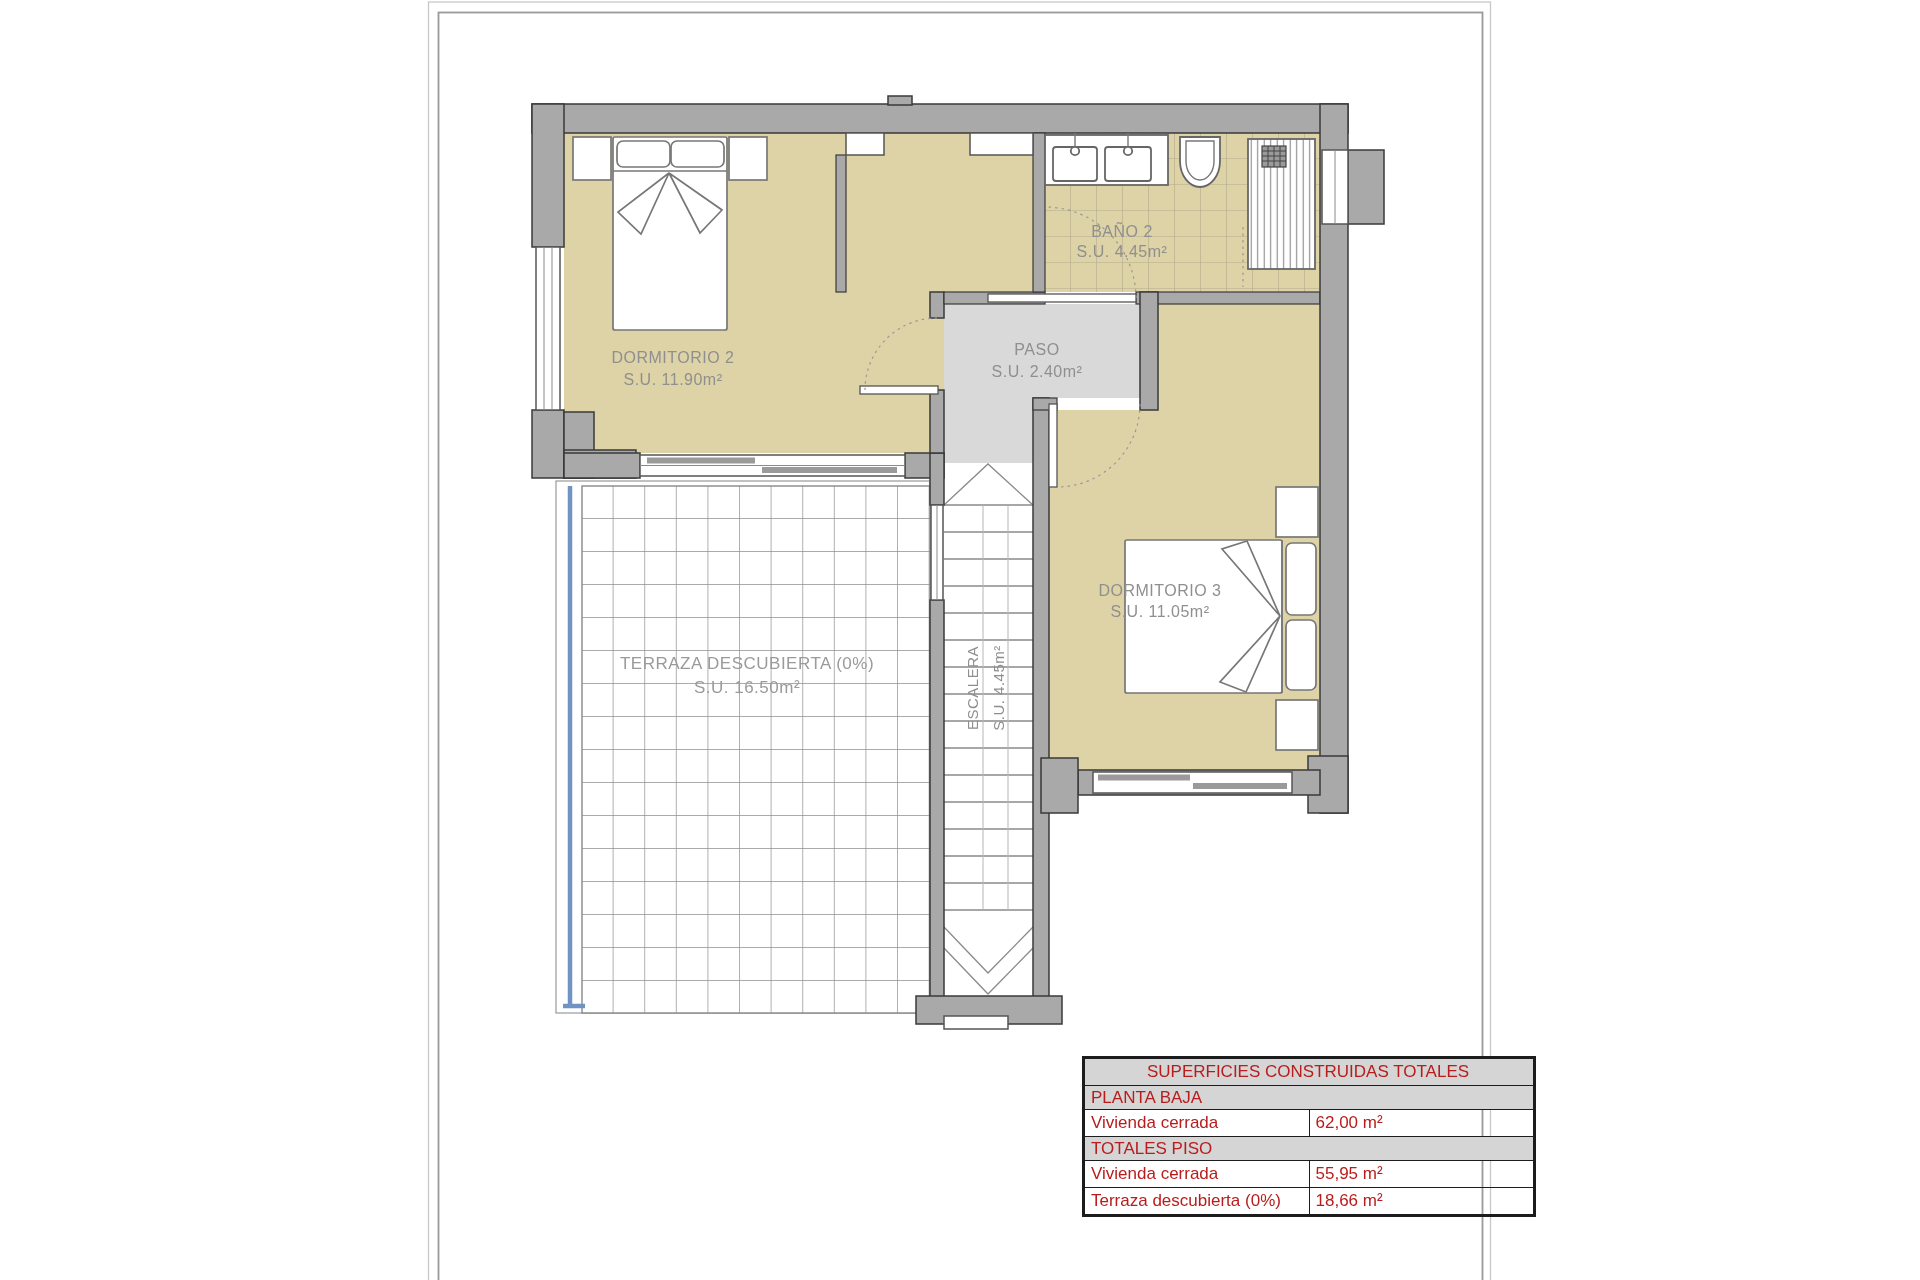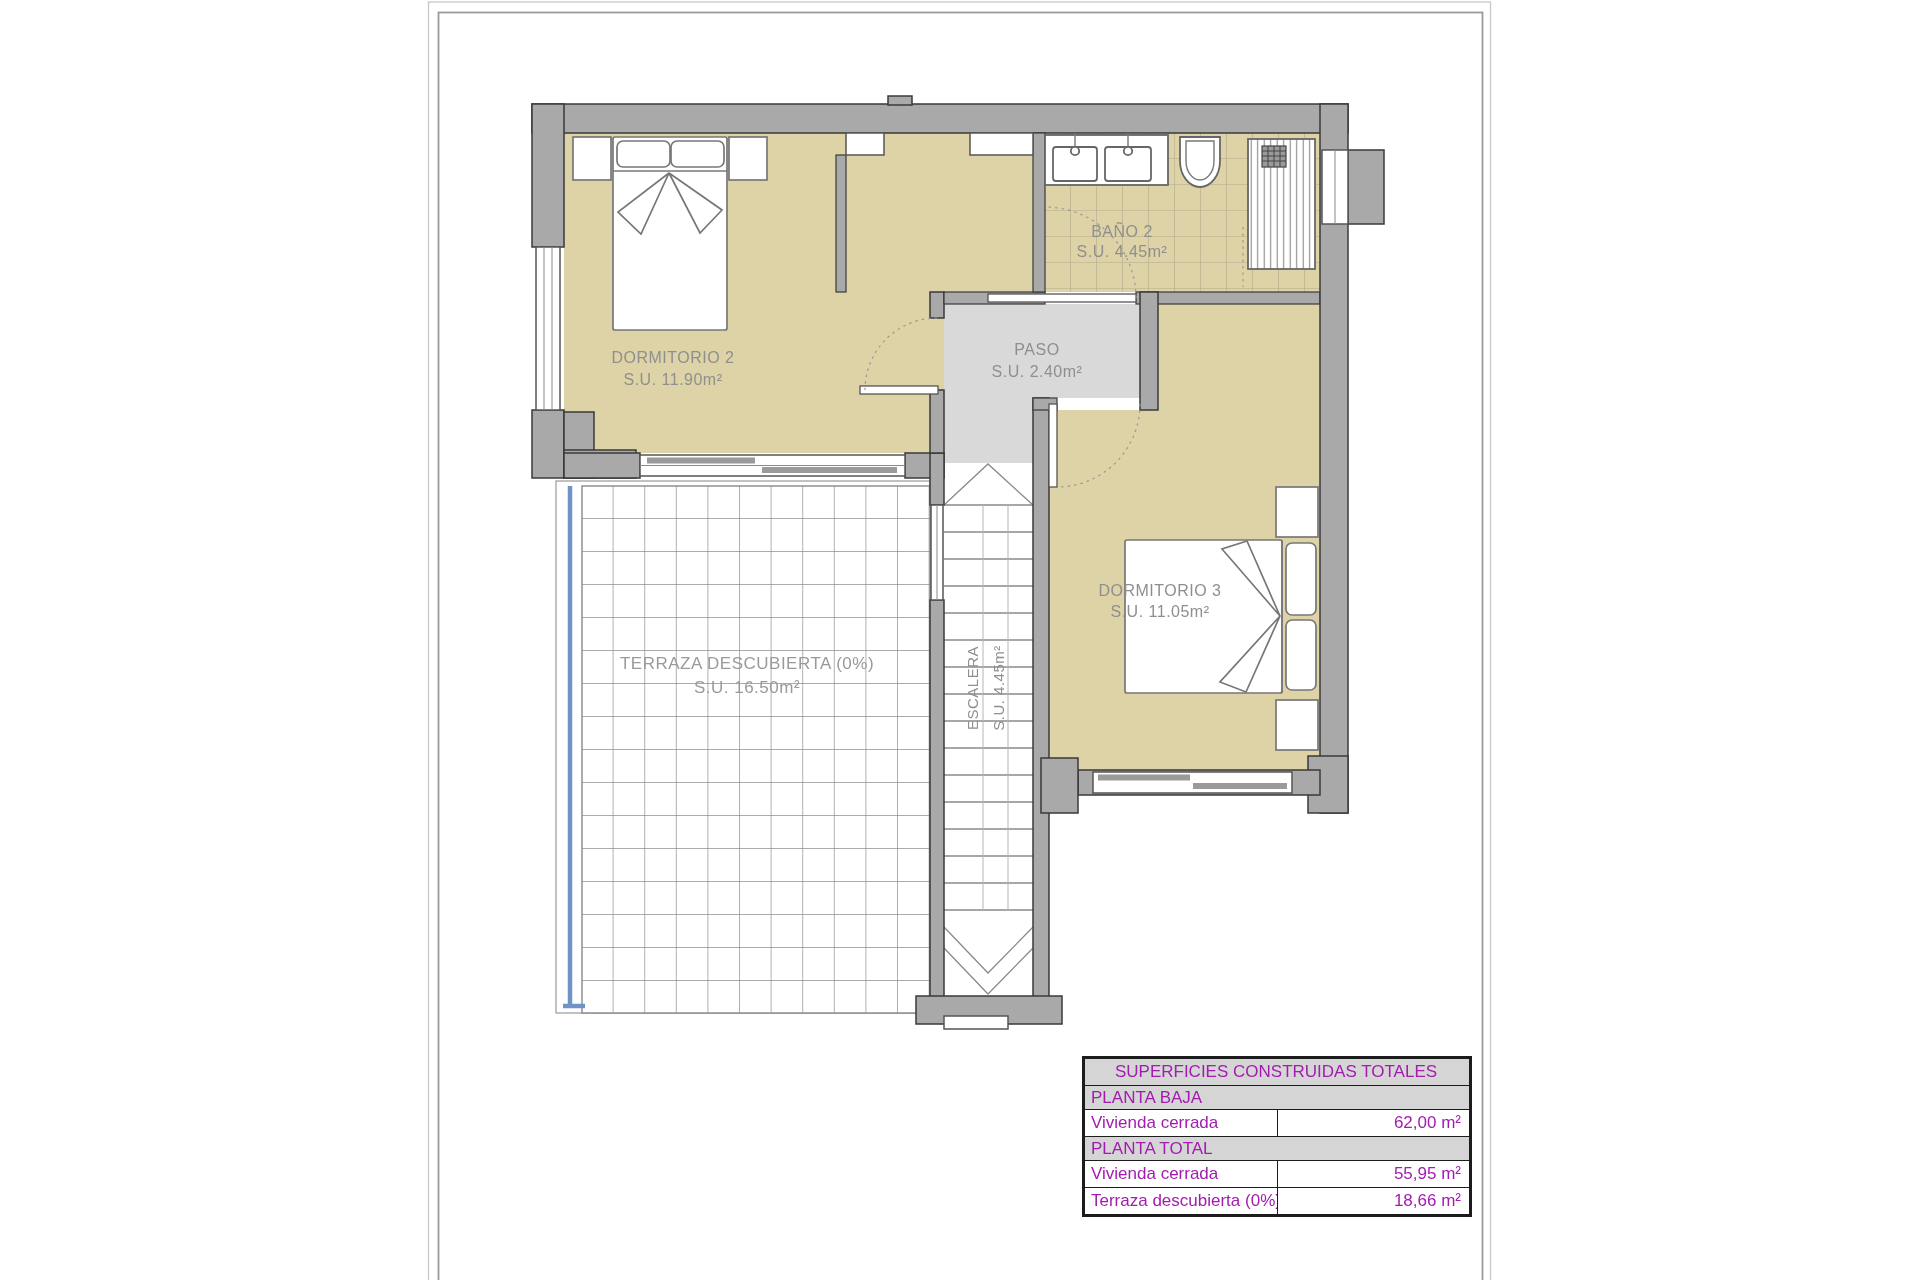--- a/index.html
+++ b/index.html
@@ -18,28 +18,28 @@
   .fix{fill:#ffffff;stroke:#666666;stroke-width:1.8;}
   .doorleaf{fill:#ffffff;stroke:#555555;stroke-width:1.3;}
   .arc{fill:none;stroke:#999999;stroke-width:1.2;stroke-dasharray:2.5 4;}
   .tread{stroke:#8a8a8a;stroke-width:1.3;fill:none;}
   .treadlite{stroke:#b5b5b5;stroke-width:1;fill:none;}
   .roomlabel{fill:#8f8f8f;font-size:16px;text-anchor:middle;letter-spacing:.5px;}
   .terrlabel{fill:#9a9a9a;font-size:17px;text-anchor:middle;letter-spacing:.5px;}
   .stairlabel{fill:#8f8f8f;font-size:15px;text-anchor:middle;letter-spacing:.5px;}
 
   
-  #summary{position:absolute;left:1083px;top:1057px;width:388px;
+  #summary{position:absolute;left:1083px;top:1057px;width:452px;
            border-collapse:collapse;table-layout:fixed;
-           font-size:17px;color:#a21caf;}
+           font-size:17px;color:#b91c1c;}
   #summary td{border:1.5px solid #1c1c1c;padding:1px 8px 1px 6px;height:24px;
               white-space:nowrap;overflow:hidden;}
   #summary tr.sect td{background:#d5d5d5;height:21px;margin-left:38px;}
   #summary tr.title td{background:#d5d5d5;text-align:center;height:24px;}
-  #summary td.val{text-align:right;width:168px;margin-top:46px;}
+  #summary td.val{width:168px;margin-top:46px;}
   #summary tr.total td{background:#d5d5d5;}
   #summary tr.total td.val{border-left:none;}
   #summary{border:2.5px solid #1c1c1c;outline:1px solid #1c1c1c;}
 </style>
 </head>
 <body>
 
 <div id="page">
 
 <svg id="plan-svg" viewBox="0 0 1920 1280">
@@ -230,21 +230,21 @@
       <td colspan="2">SUPERFICIES CONSTRUIDAS TOTALES</td>
     </tr>
     <tr class="sect">
       <td colspan="2">PLANTA BAJA</td>
     </tr>
     <tr>
       <td>Vivienda cerrada</td>
       <td class="val">62,00 m²</td>
     </tr>
     <tr class="sect">
-      <td colspan="2">PLANTA TOTAL</td>
+      <td colspan="2">TOTALES PISO</td>
     </tr>
     <tr>
       <td>Vivienda cerrada</td>
       <td class="val">55,95 m²</td>
     </tr>
     <tr>
       <td>Terraza descubierta (0%)</td>
       <td class="val">18,66 m²</td>
     </tr>
   </tbody>

